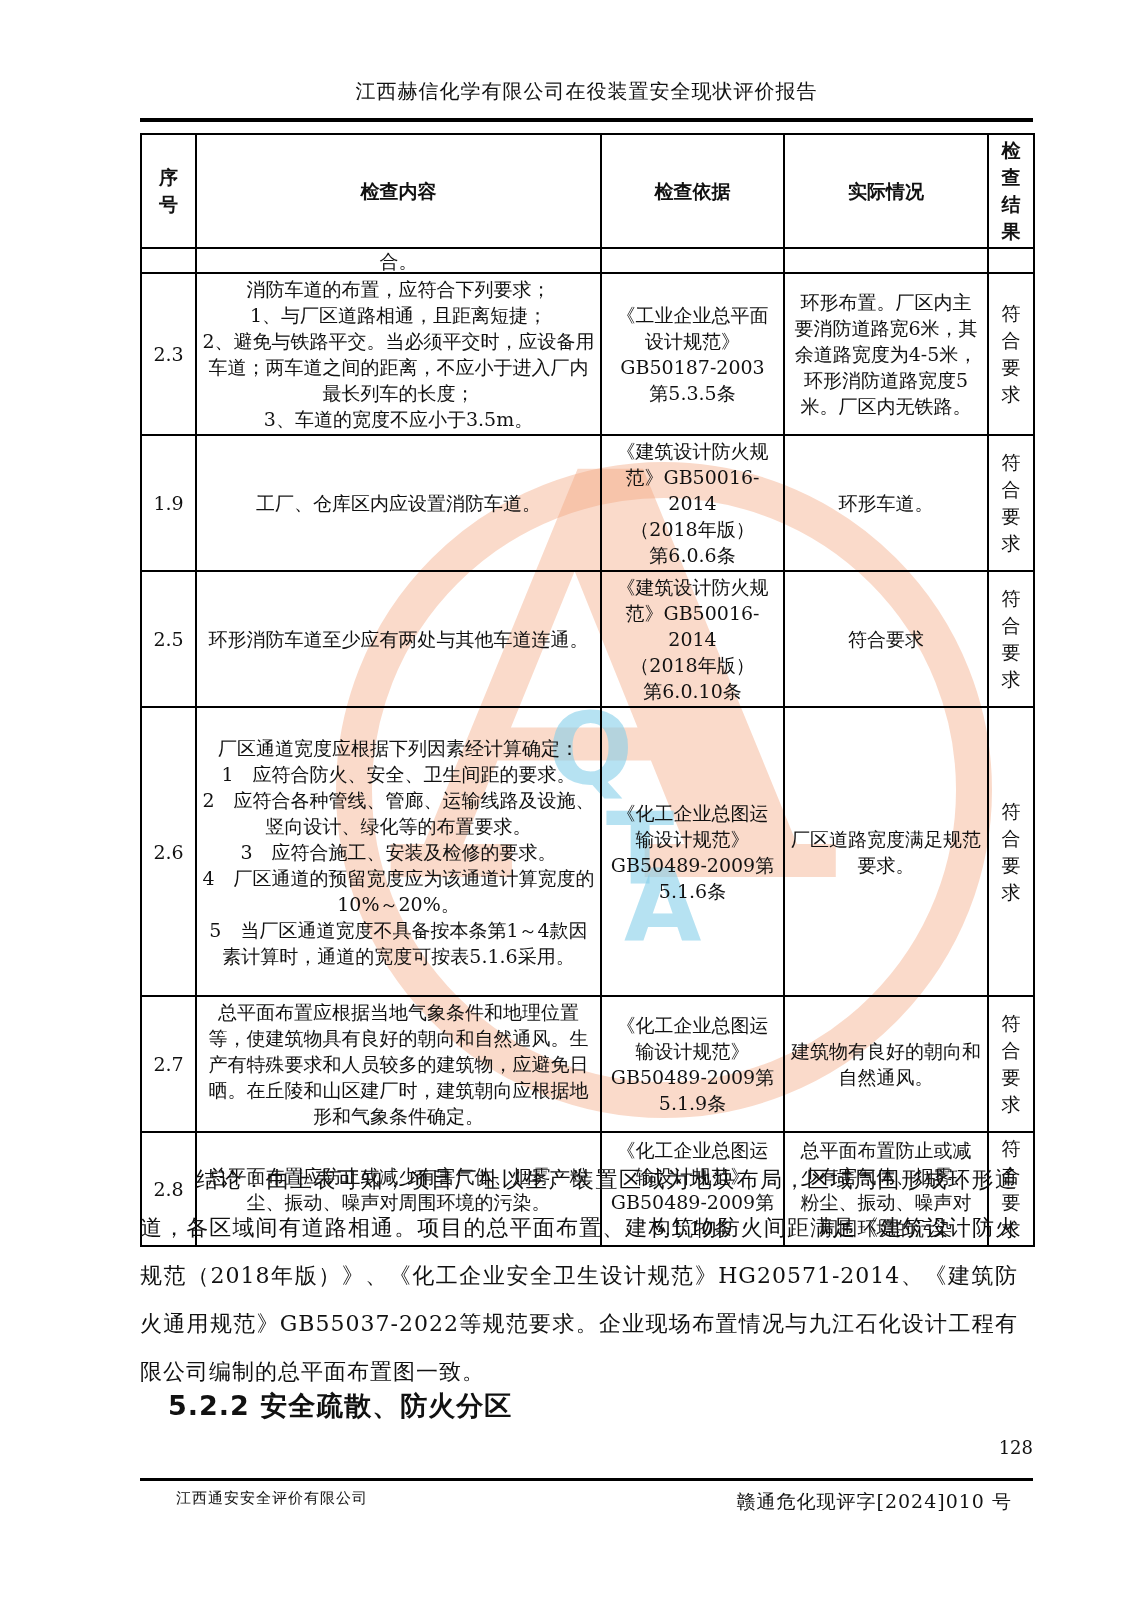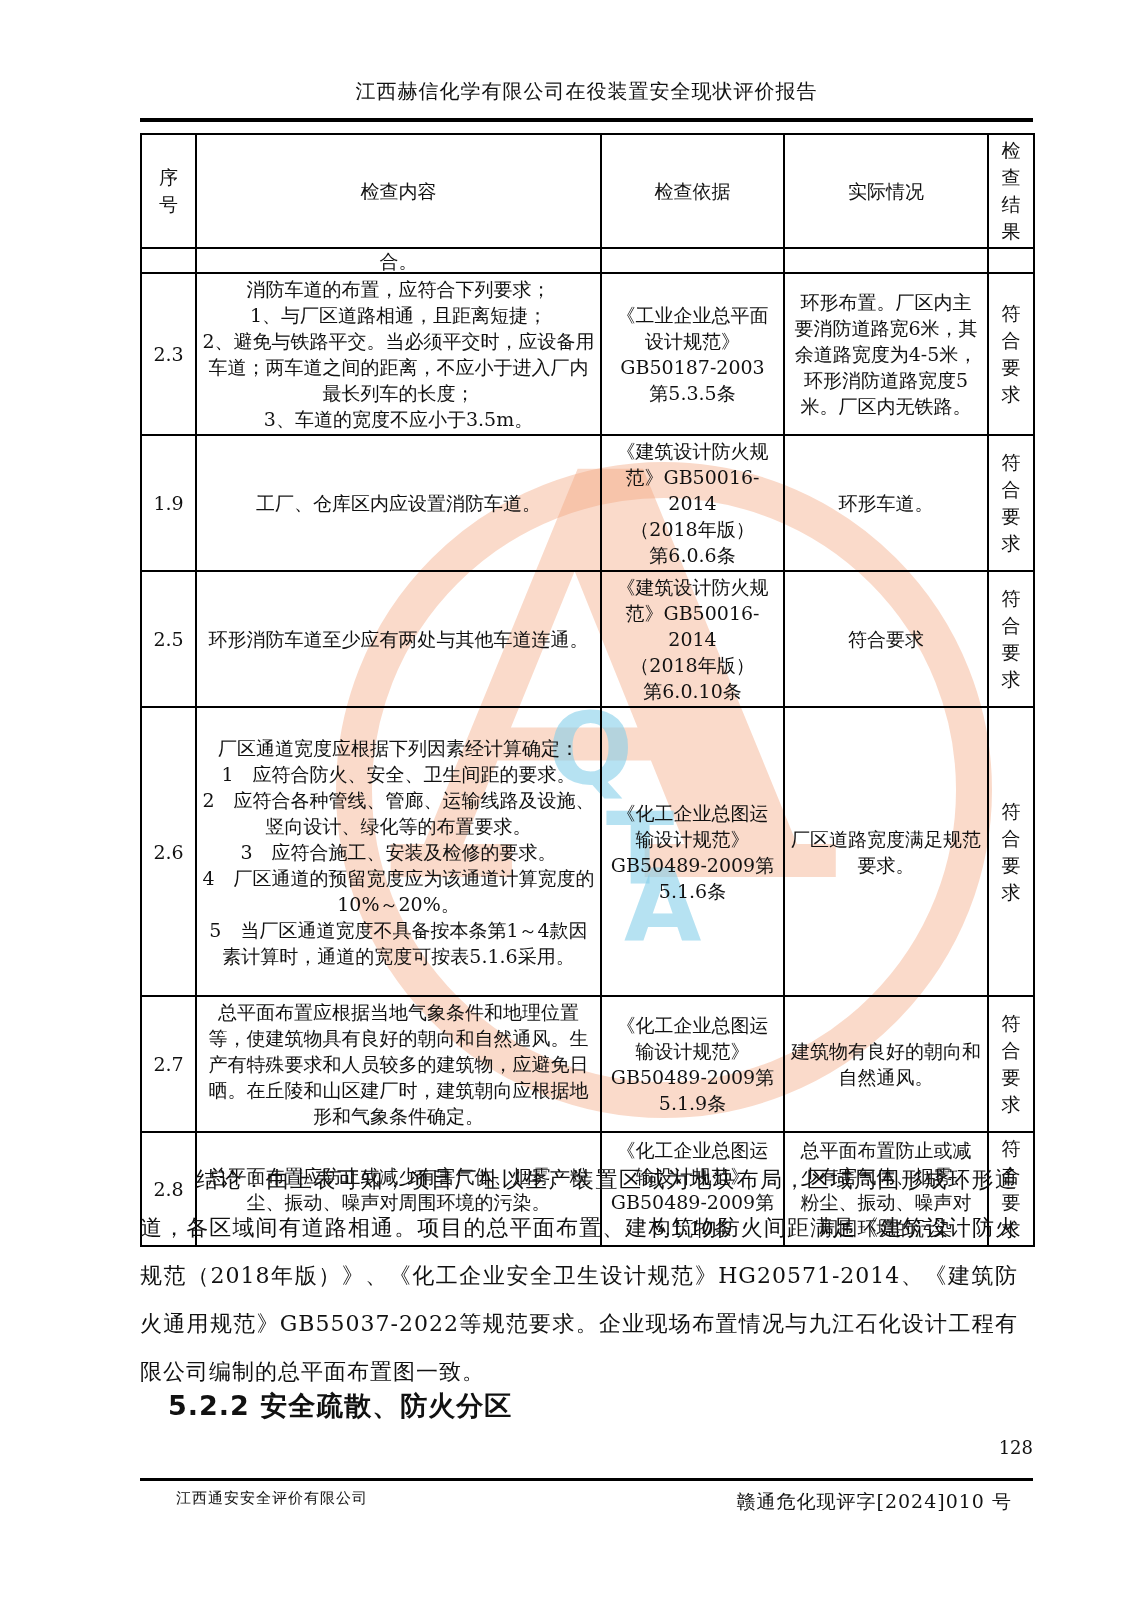--- a/index.html
+++ b/index.html
@@ -48,21 +48,21 @@
     position:absolute;top:133px;left:140px;width:893px;
     border-collapse:collapse;table-layout:fixed;
   }
   table.checklist td,table.checklist th{
     border:2px solid #000;
     font-size:19px;line-height:26px;font-weight:normal;
     text-align:center;vertical-align:middle;
     padding:2px 5px;white-space:pre-line;
     overflow:hidden;
   }
-  table.checklist th{font-weight:normal;}
+  table.checklist th{font-weight:bold;}
   tr.hdr{height:107px;}
   tr.carry{height:25px;}
   tr.carry td{line-height:22px;padding:0 5px;}
   tr.row-0{height:160px;}
   tr.row-1{height:103px;}
   tr.row-2{height:105px;}
   tr.row-3{height:289px;}
   tr.row-4{height:131px;}
   tr.row-5{height:100px;}
   .vtext{display:inline-block;width:1.1em;word-break:break-all;line-height:27px;}

